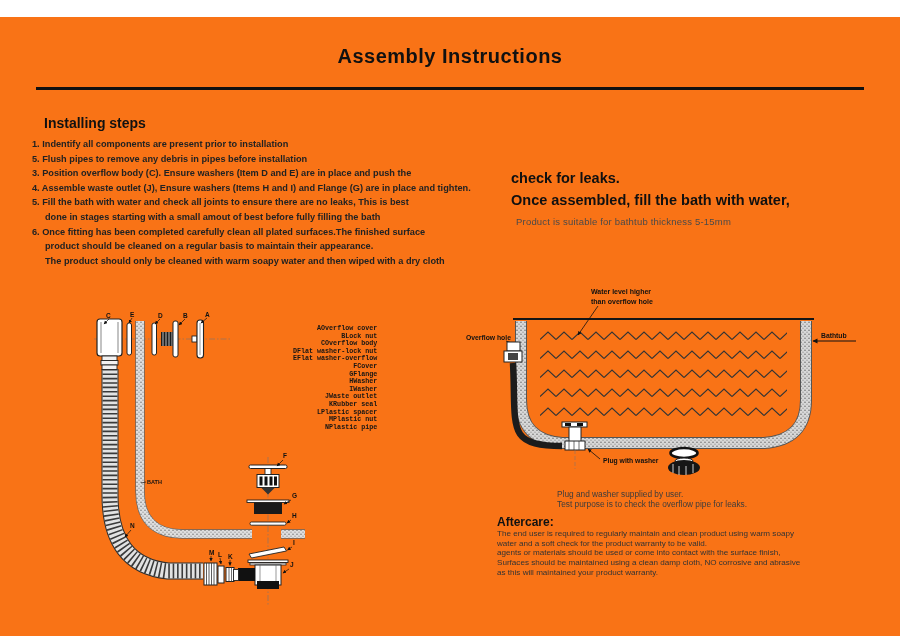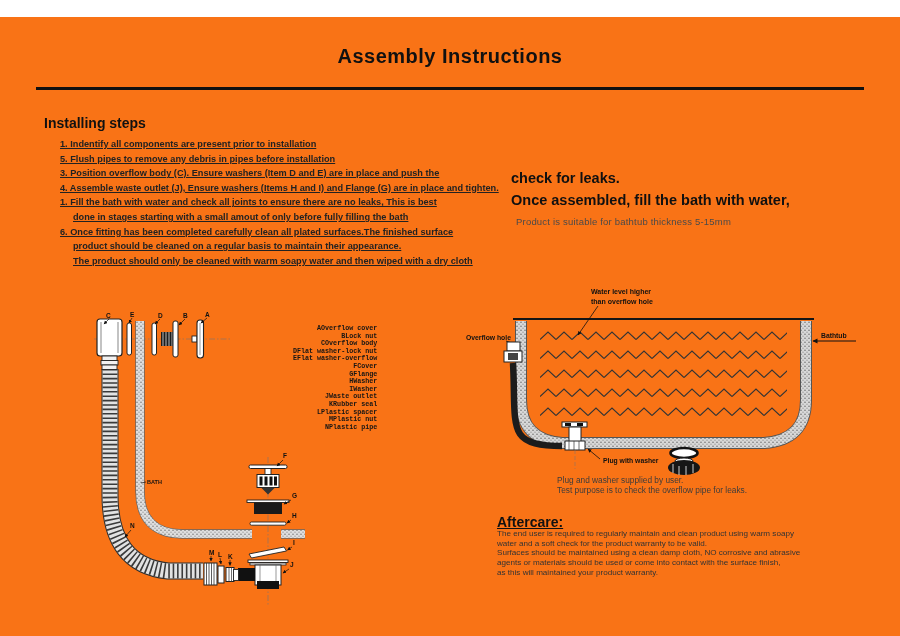--- a/index.html
+++ b/index.html
@@ -3,54 +3,54 @@
 <meta charset="utf-8">
 <style>
   html,body{margin:0;padding:0;background:#fff;}
   .page{position:relative;width:900px;height:636px;background:#f97316;overflow:hidden;
         font-family:"Liberation Sans",sans-serif;color:#1f1f1f;margin-top:17px;}
   .abs{position:absolute;}
   .title{left:0;top:28px;width:900px;text-align:center;font-size:20px;font-weight:bold;
          letter-spacing:.5px;color:#111;}
   .rule{left:36px;top:70px;width:828px;height:3px;background:#111;}
   .steps-head{left:44px;top:98px;font-size:14px;font-weight:bold;color:#111;}
-  .steps{left:60px;top:120px;width:480px;font-size:9.2px;font-weight:bold;
-         line-height:14.6px;color:#222;text-decoration:underline;}
+  .steps{left:32px;top:120px;width:480px;font-size:9.2px;font-weight:bold;
+         line-height:14.6px;color:#222;}
   .steps .ln{white-space:nowrap;}
   .steps .cont{padding-left:13px;}
   .check-head{left:511px;top:151px;width:330px;font-size:14.5px;font-weight:bold;
               line-height:21.5px;color:#101010;}
   .check-sub{left:516px;top:199px;font-size:9.5px;color:#4a4a4a;letter-spacing:.2px;}
   .parts{left:284px;top:308px;font-family:"Liberation Mono",monospace;font-size:6.7px;
          font-weight:bold;line-height:7.6px;color:#151515;}
   .parts .row{white-space:nowrap;text-align:right;}
   .parts .lt{display:inline-block;width:13px;}
-  .caption{left:557px;top:458px;font-size:8.3px;color:#3c3c3c;line-height:10.3px;}
+  .caption{left:557px;top:472px;font-size:8.3px;color:#3c3c3c;line-height:10.3px;}
   .aftercare{left:497px;top:501px;width:395px;font-size:8.1px;color:#333;line-height:9.8px;}
-  .aftercare .hd{font-size:14px;font-weight:bold;text-decoration:underline;color:#111;
+  .aftercare .hd{font-size:12px;font-weight:bold;color:#111;
                  margin-bottom:1px;}
   svg text{font-family:"Liberation Sans",sans-serif;font-weight:bold;fill:#111;}
 </style>
 </head>
 <body>
 
 <div class="page">
 
   <div class="abs title">Assembly Instructions</div>
   <div class="abs rule"></div>
 
   <div class="abs steps-head">Installing steps</div>
 
   <div class="abs steps">
     <div class="ln">1. Indentify all components are present prior to installation</div>
     <div class="ln">5. Flush pipes to remove any debris in pipes before installation</div>
     <div class="ln">3. Position overflow body (C). Ensure washers (Item D and E) are in place and push the</div>
     <div class="ln">4. Assemble waste outlet (J), Ensure washers (Items H and I) and Flange (G)  are in place and tighten.</div>
-    <div class="ln">1. Fill the bath with water and check all joints to ensure there are no leaks, This is best</div>
-    <div class="ln cont">done in stages starting with a small amout of only before fully filling the bath</div>
+    <div class="ln">5. Fill the bath with water and check all joints to ensure there are no leaks, This is best</div>
+    <div class="ln cont">done in stages starting with a small amout of best before fully filling the bath</div>
     <div class="ln">6. Once fitting has been completed carefully clean all plated surfaces.The finished surface</div>
     <div class="ln cont">product should be cleaned on a regular basis to maintain their appearance.</div>
     <div class="ln cont">The product should only be cleaned with warm soapy water and then wiped with a dry cloth</div>
   </div>
 
   <div class="abs check-head">
     <div>check for leaks.</div>
     <div>Once assembled, fill the bath with water,</div>
   </div>
   <div class="abs check-sub">Product is suitable for bathtub thickness 5-15mm</div>
@@ -292,18 +292,18 @@
 
   <div class="abs caption">
     <div>Plug and washer supplied by user.</div>
     <div>Test purpose is to check the overflow pipe for leaks.</div>
   </div>
 
   <div class="abs aftercare">
     <div class="hd">Aftercare:</div>
     <div>The end user is required to regularly maintain and clean product using warm soapy</div>
     <div>water and a soft check for the product warranty to be valid.</div>
+    <div>agents or materials should be used or come into contact with the surface finish,</div>
     <div>Surfaces should be maintained using a clean damp cloth, NO corrosive and abrasive</div>
-    <div>agents or materials should be used or come into contact with the surface finish,</div>
     <div>as this will maintained your product warranty.</div>
   </div>
 
 </div>
 
 </body></html>

